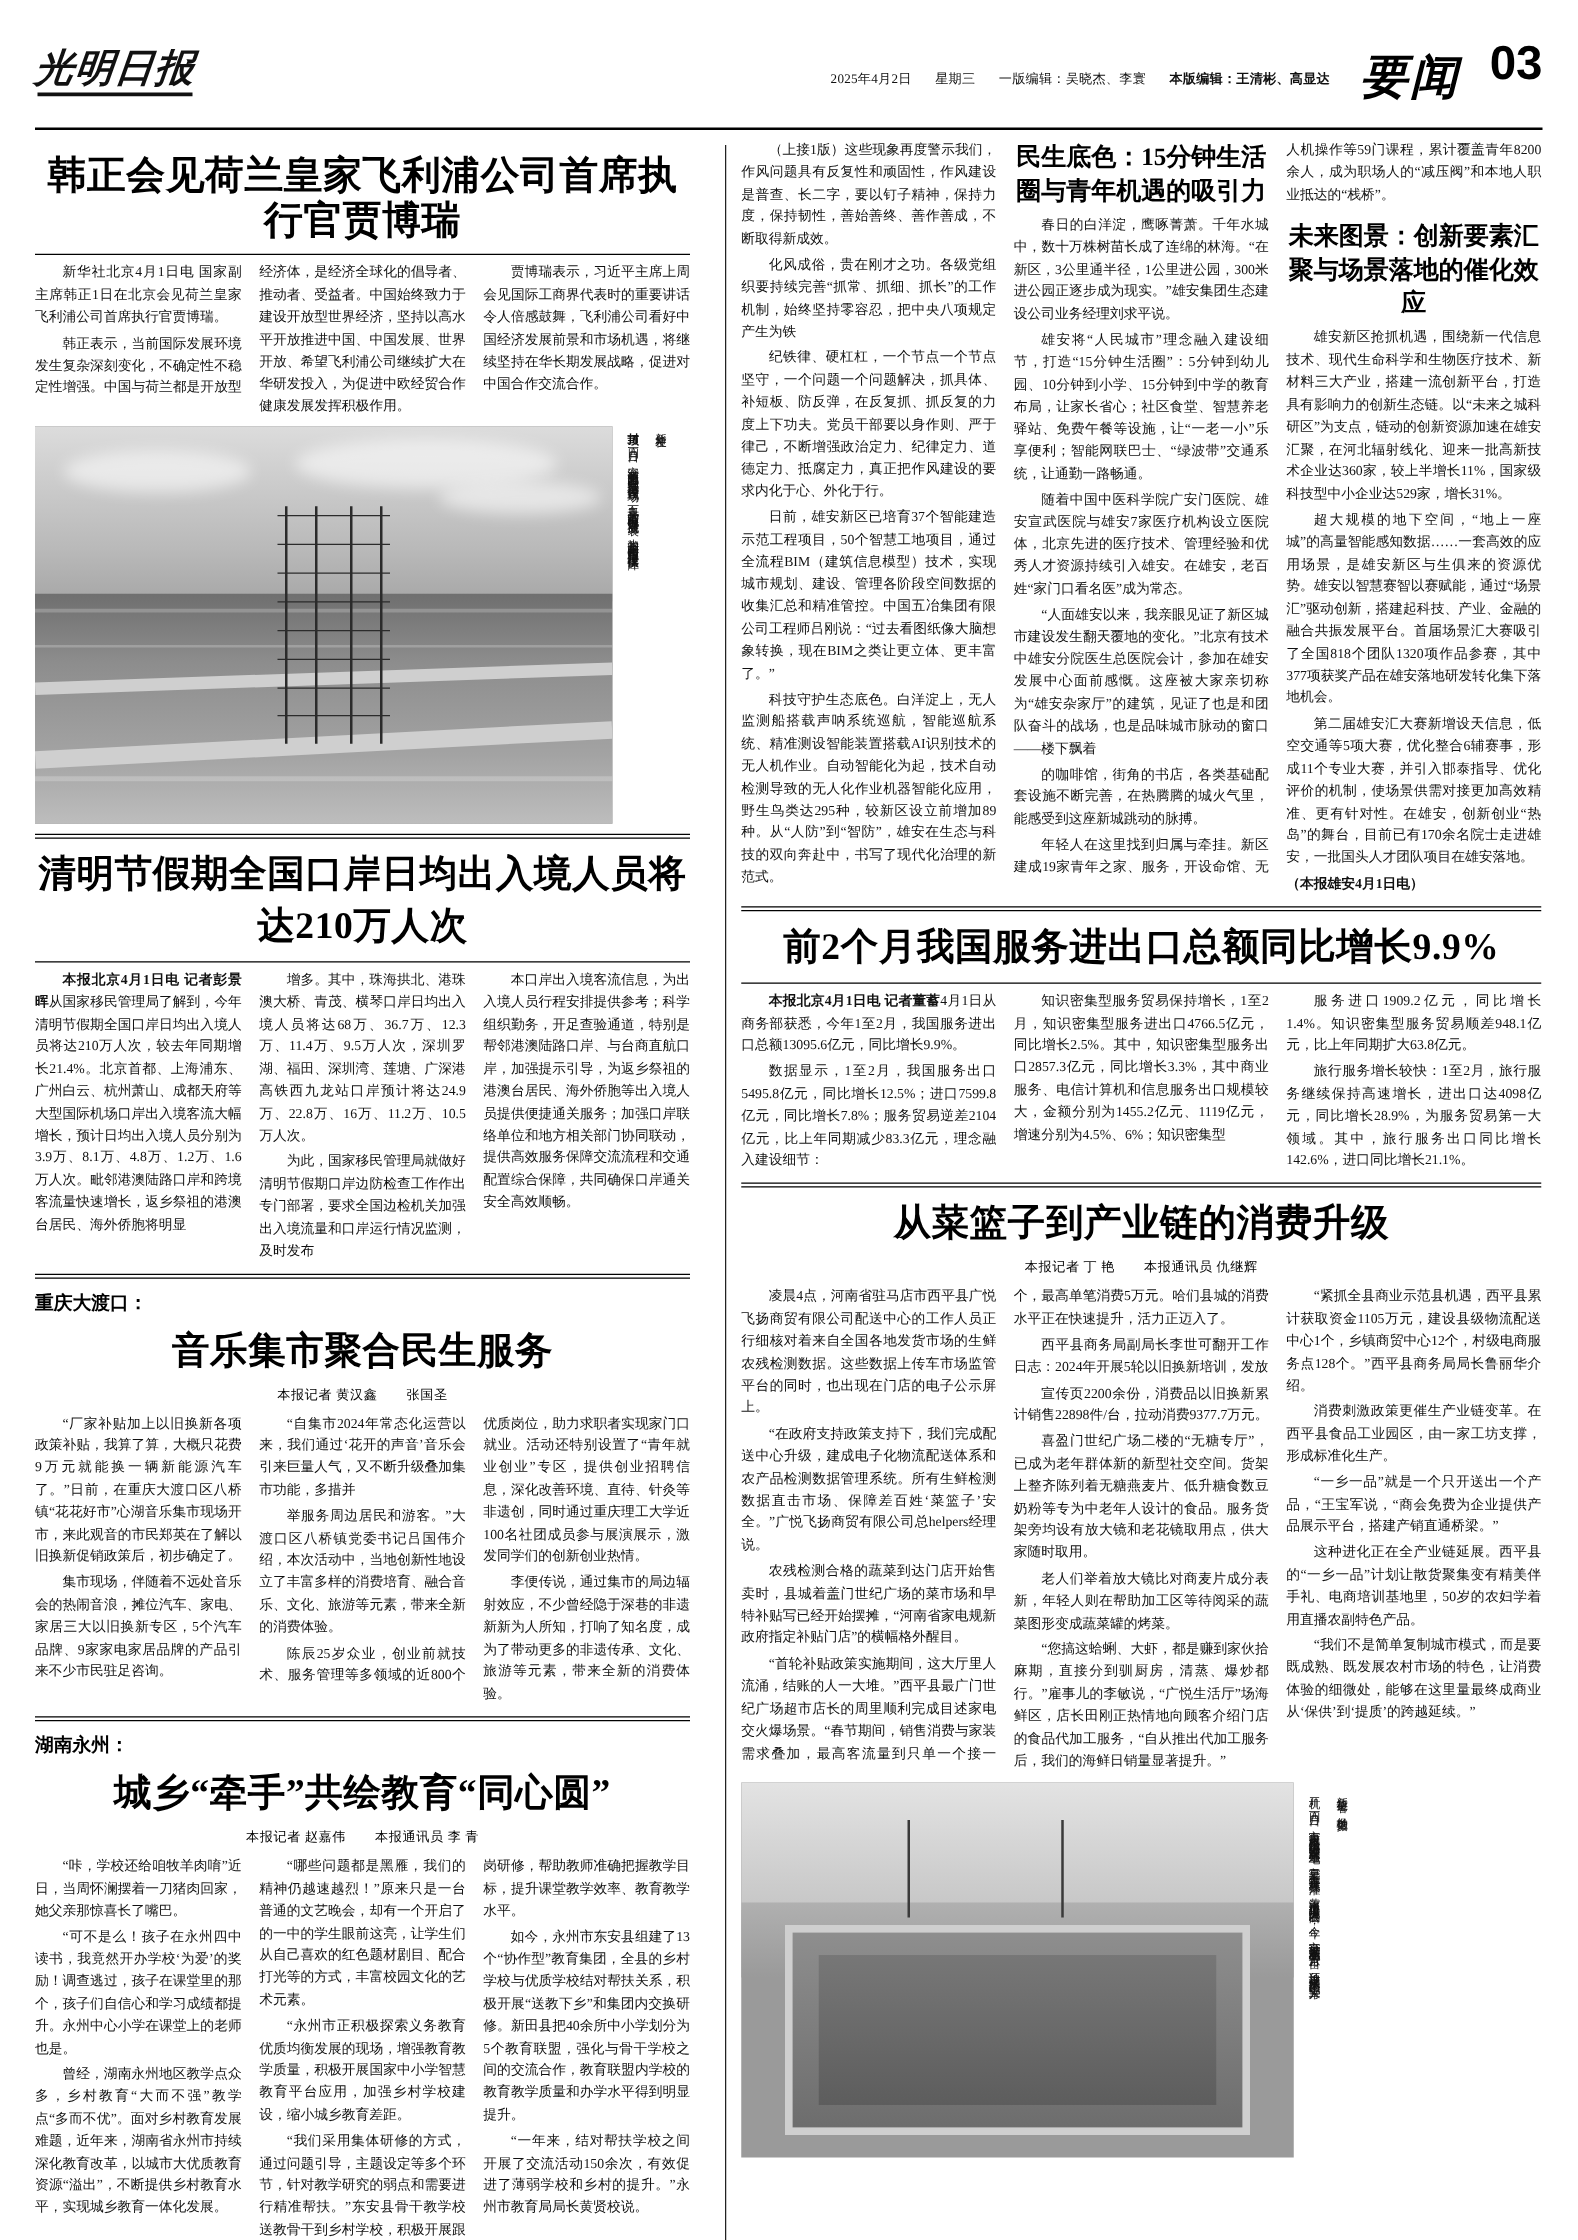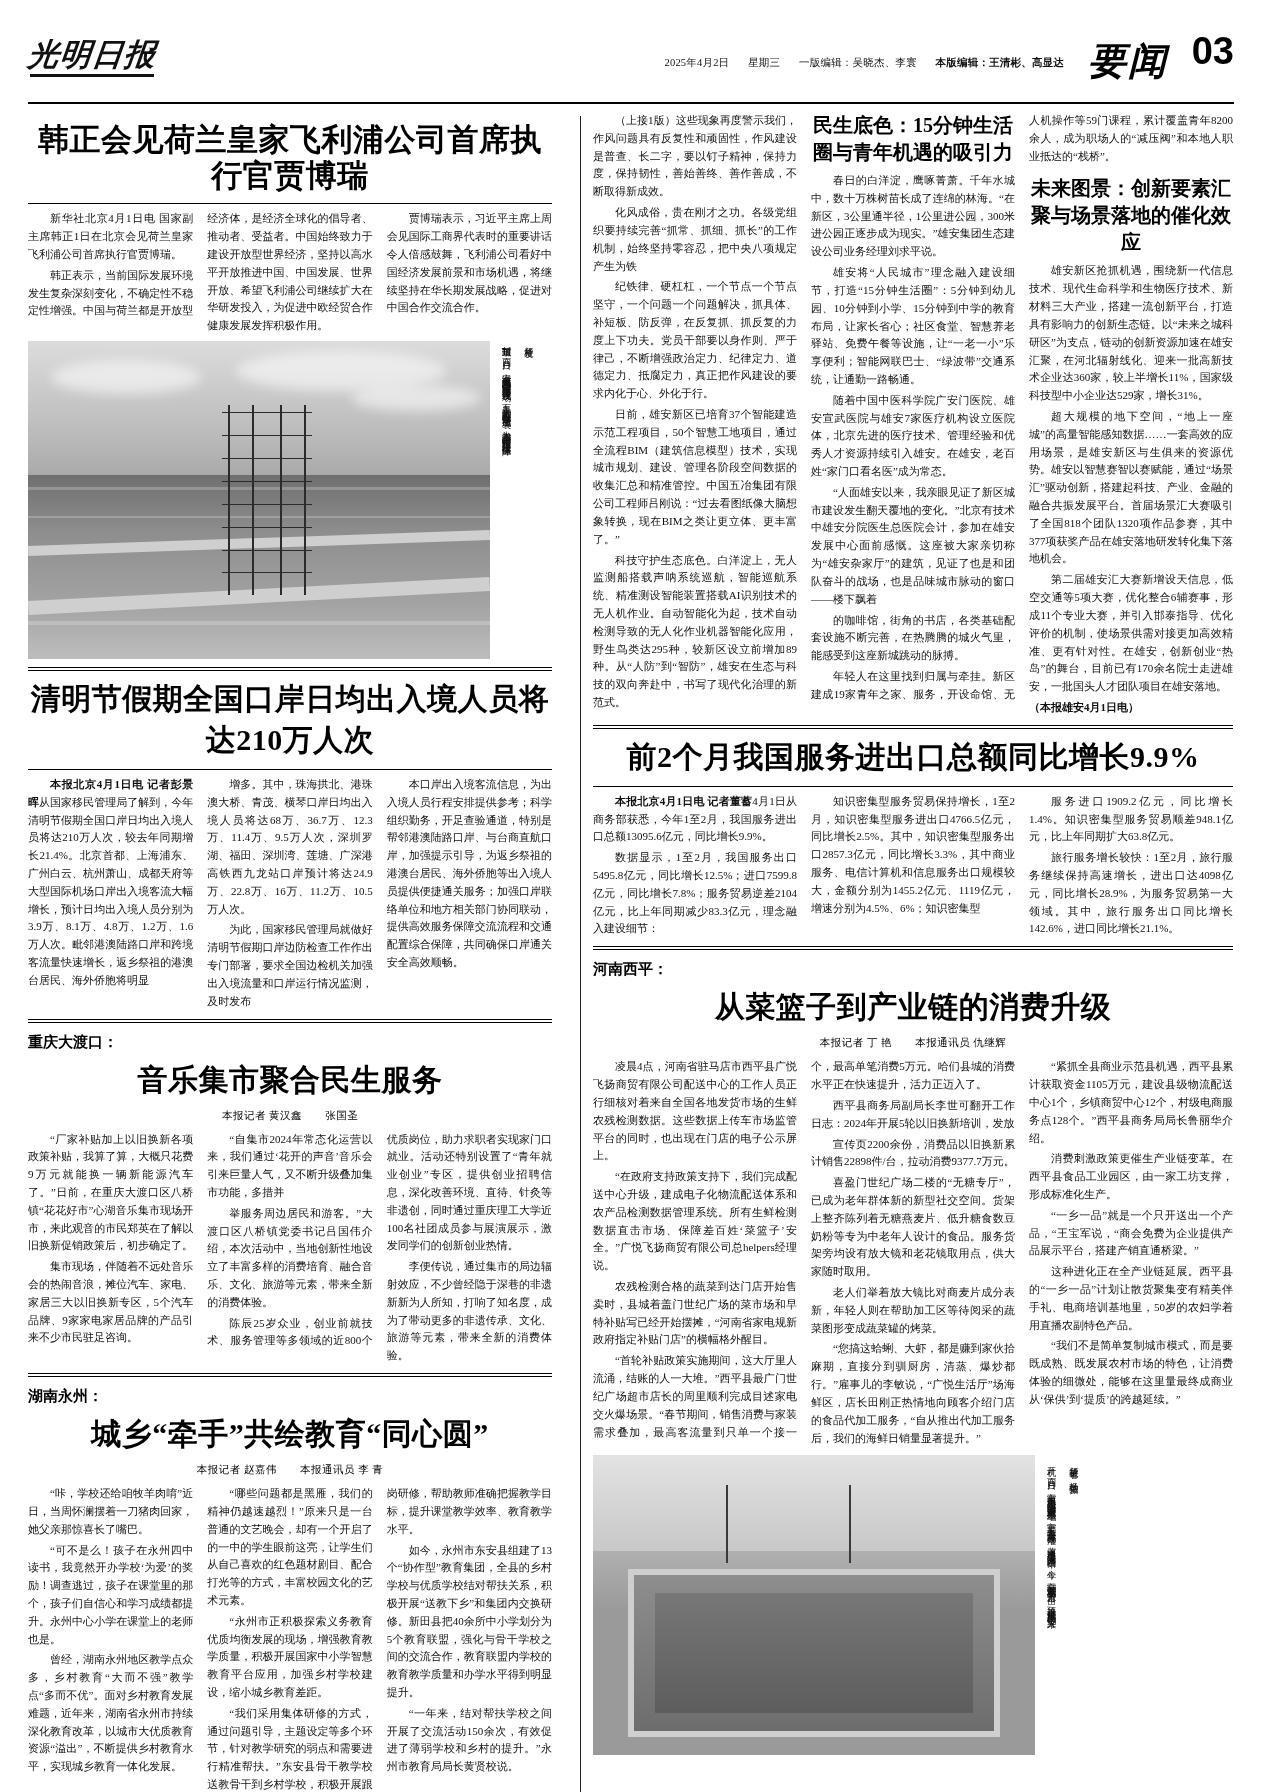--- a/index.html
+++ b/index.html
@@ -401,21 +401,20 @@
       <div class="cols3">
         <p class="bt"><span class="dateline">本报北京4月1日电 记者董蓄</span><span>4月1日从商务部获悉，今年1至2月，我国服务进出口总额13095.6亿元，同比增长9.9%。</span></p>
         <p class="bt">数据显示，1至2月，我国服务出口5495.8亿元，同比增长12.5%；进口7599.8亿元，同比增长7.8%；服务贸易逆差2104亿元，比上年同期减少83.3亿元，理念融入建设细节：</p>
         <p class="bt">知识密集型服务贸易保持增长，1至2月，知识密集型服务进出口4766.5亿元，同比增长2.5%。其中，知识密集型服务出口2857.3亿元，同比增长3.3%，其中商业服务、电信计算机和信息服务出口规模较大，金额分别为1455.2亿元、1119亿元，增速分别为4.5%、6%；知识密集型</p>
         <p class="bt">服务进口1909.2亿元，同比增长1.4%。知识密集型服务贸易顺差948.1亿元，比上年同期扩大63.8亿元。</p>
         <p class="bt">旅行服务增长较快：1至2月，旅行服务继续保持高速增长，进出口达4098亿元，同比增长28.9%，为服务贸易第一大领域。其中，旅行服务出口同比增长142.6%，进口同比增长21.1%。</p>
       </div>
 
       <div class="rule-dbl"></div>
 
-      <h3 class="kicker">河南西平：</h3>
       <h2 class="head-sec">从菜篮子到产业链的消费升级</h2>
       <div class="byline">
         <span>本报记者 丁 艳</span>
         <span>本报通讯员 仇继辉</span>
       </div>
       <div class="cols3">
         <p class="bt">凌晨4点，河南省驻马店市西平县广悦飞扬商贸有限公司配送中心的工作人员正行细核对着来自全国各地发货市场的生鲜农残检测数据。这些数据上传车市场监管平台的同时，也出现在门店的电子公示屏上。</p>
         <p class="bt">“在政府支持政策支持下，我们完成配送中心升级，建成电子化物流配送体系和农产品检测数据管理系统。所有生鲜检测数据直击市场、保障差百姓‘菜篮子’安全。”广悦飞扬商贸有限公司总helpers经理说。</p>
         <p class="bt">农残检测合格的蔬菜到达门店开始售卖时，县城着盖门世纪广场的菜市场和早特补贴写已经开始摆摊，“河南省家电规新政府指定补贴门店”的横幅格外醒目。</p>
         <p class="bt">“首轮补贴政策实施期间，这大厅里人流涌，结账的人一大堆。”西平县最广门世纪广场超市店长的周里顺利完成目述家电交火爆场景。“春节期间，销售消费与家装需求叠加，最高客流量到只单一个接一个，最高单笔消费5万元。哈们县城的消费水平正在快速提升，活力正迈入了。</p>

